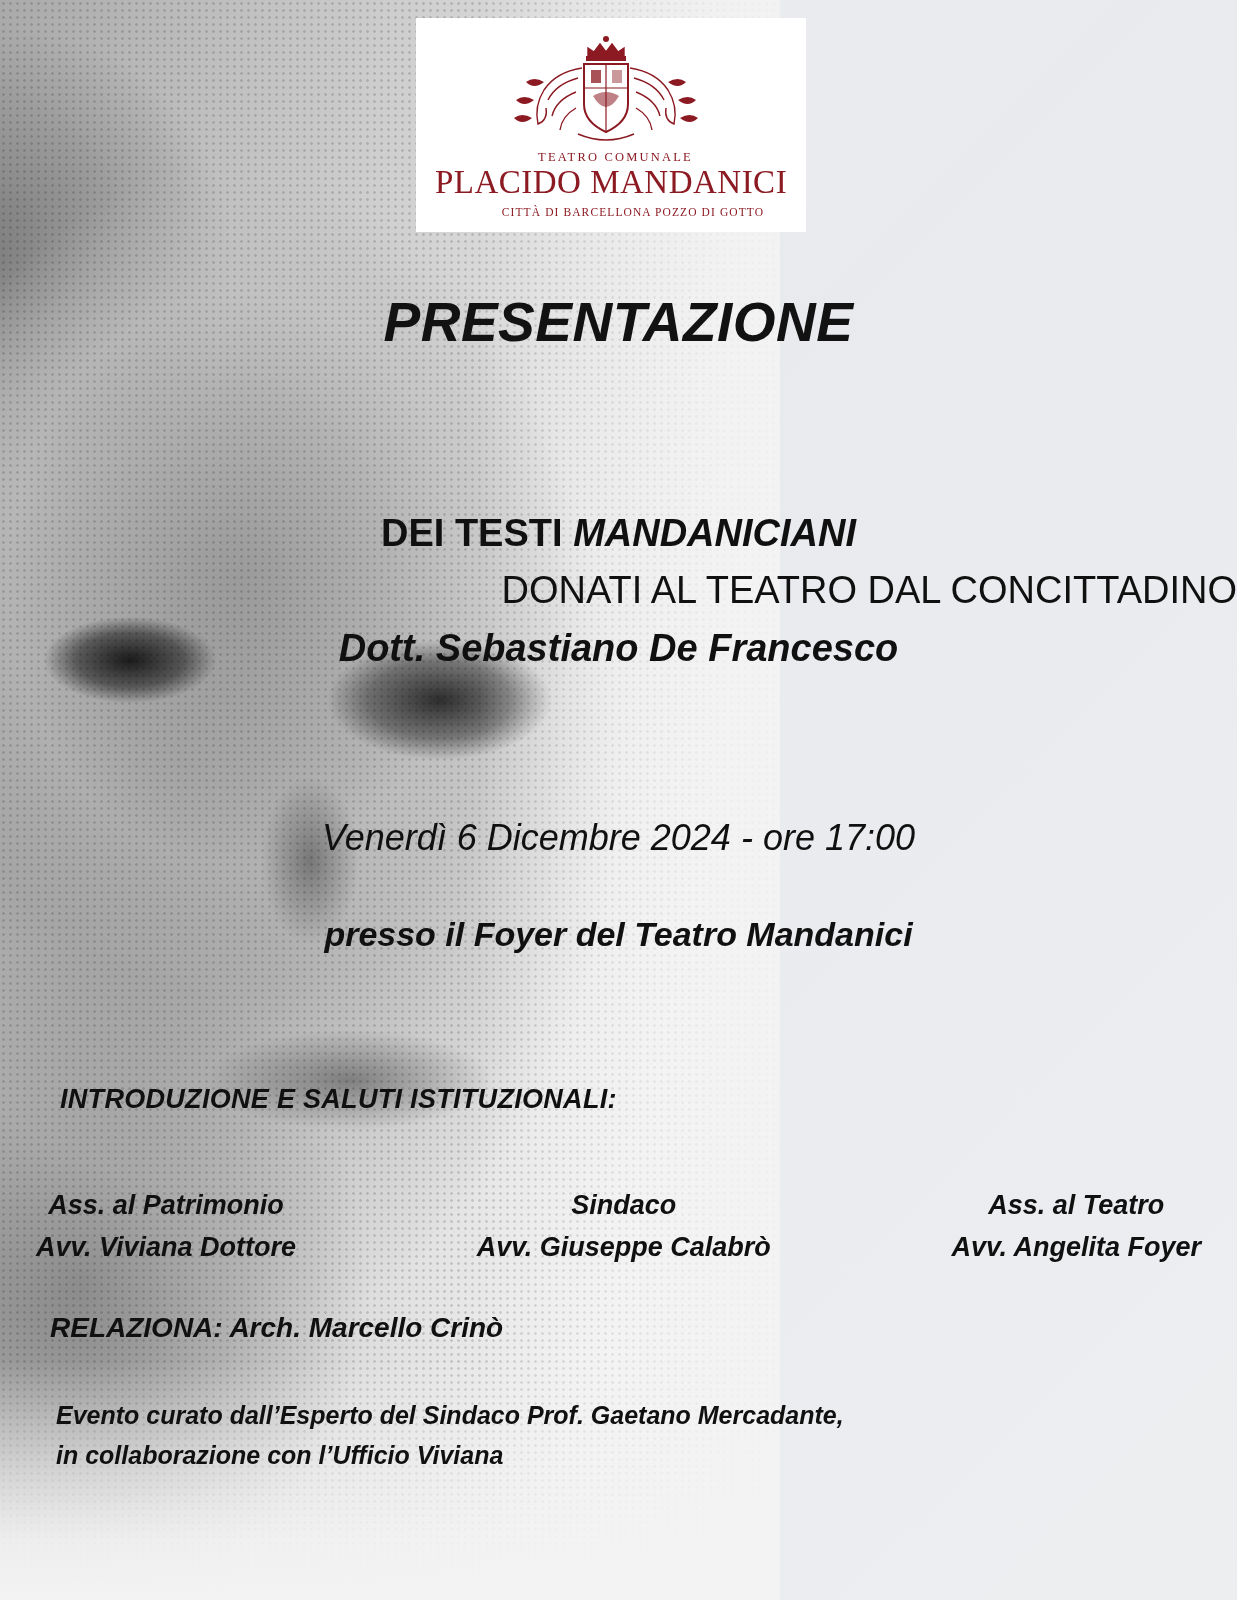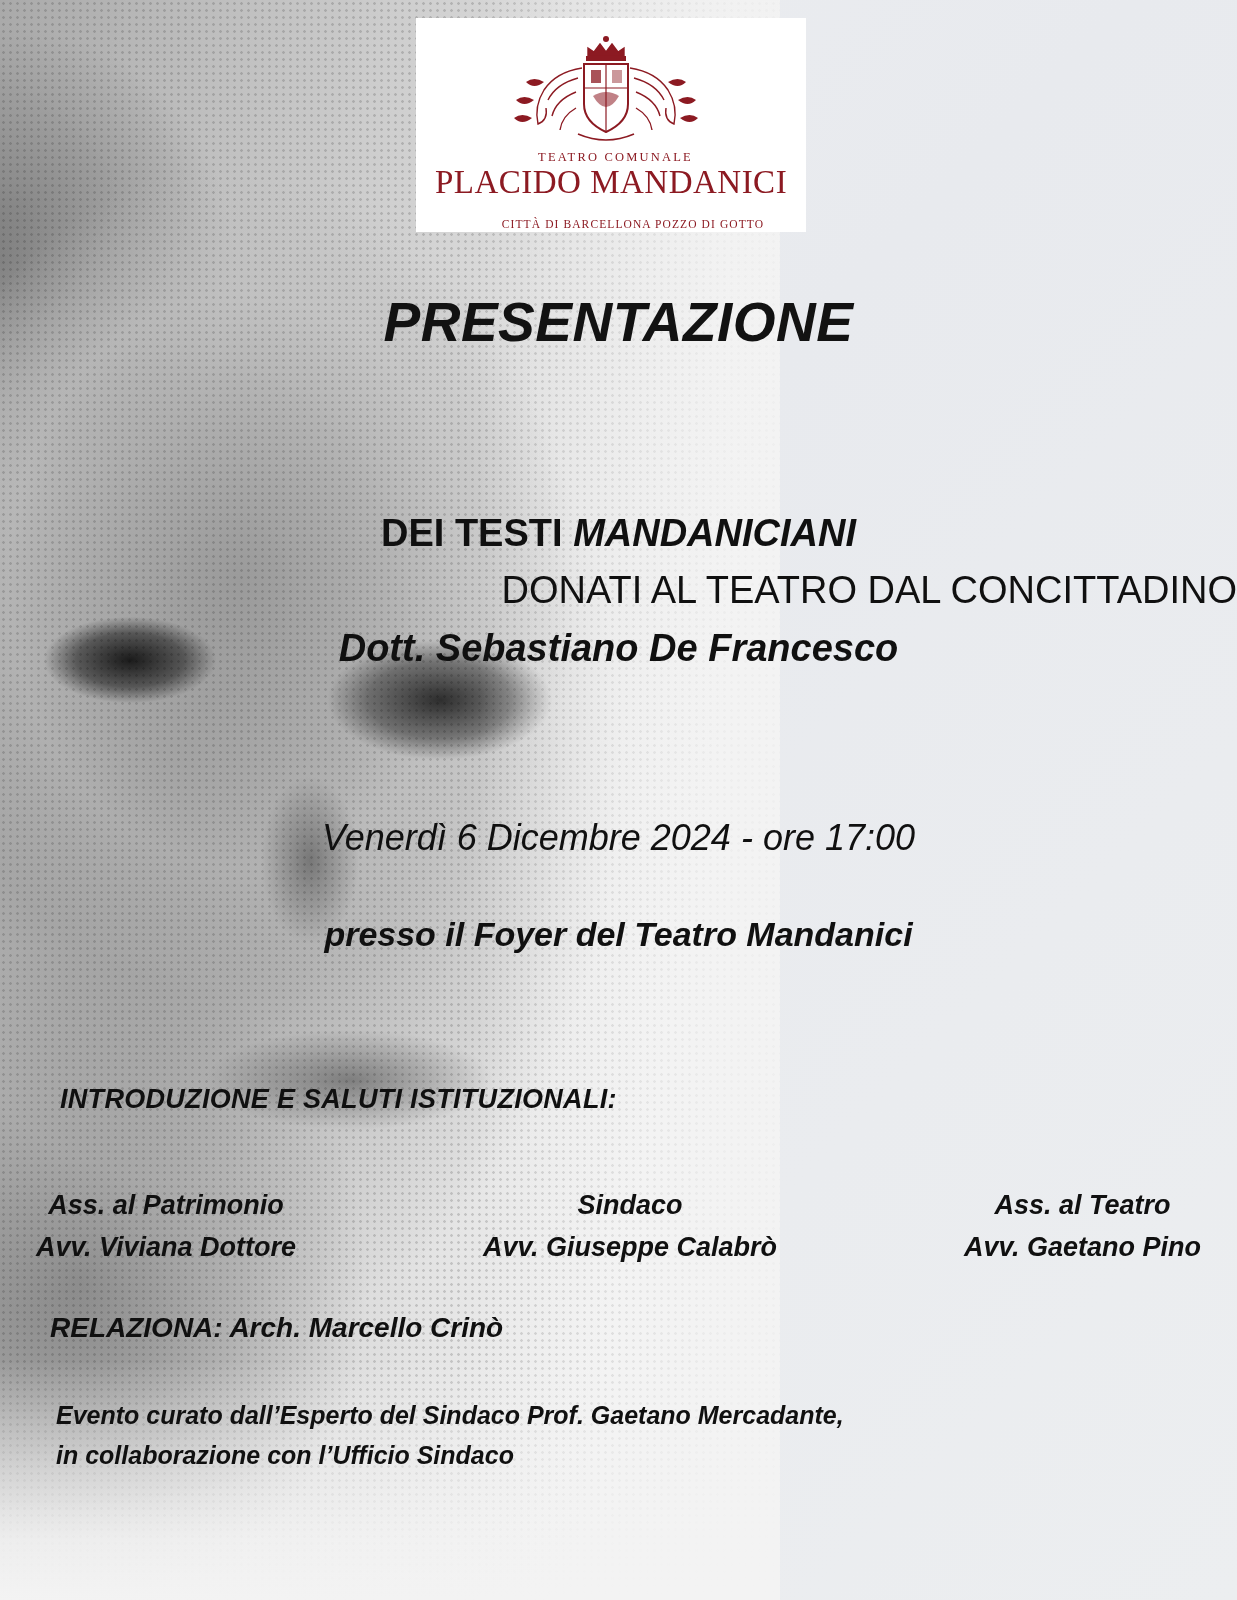--- a/index.html
+++ b/index.html
@@ -111,21 +111,21 @@
     color: #8c1a22;
     line-height: 1.05;
     margin-top: 0;
     white-space: nowrap;
   }
   .logo-small-bottom {
     font-family: "Liberation Serif", serif;
     font-size: 11.5px;
     letter-spacing: 1.1px;
     color: #8c1a22;
-    margin-top: 18px;
+    margin-top: 6px;
     white-space: nowrap;
     padding-left: 44px;
   }
 
   
   .content {
     position: absolute;
     left: 0;
     top: 0;
     width: 1237px;
@@ -314,25 +314,25 @@
       <div class="official">
         <span class="role">Ass. al Patrimonio</span>
         <span class="name">Avv. Viviana Dottore</span>
       </div>
       <div class="official">
         <span class="role">Sindaco</span>
         <span class="name">Avv. Giuseppe Calabrò</span>
       </div>
       <div class="official">
         <span class="role">Ass. al Teatro</span>
-        <span class="name">Avv. Gaetano Pino</span>
+        <span class="name">Avv. Angelita Foyer</span>
       </div>
     </div>
 
     <div class="relaziona">RELAZIONA: Arch. Marcello Crinò</div>
 
     <div class="curato">
       <div>Evento curato dall’Esperto del Sindaco Prof. Gaetano Mercadante,</div>
-      <div>in collaborazione con l’Ufficio Sindaco</div>
+      <div>in collaborazione con l’Ufficio Viviana</div>
     </div>
 
   </div>
 </div>
 
 </body></html>

